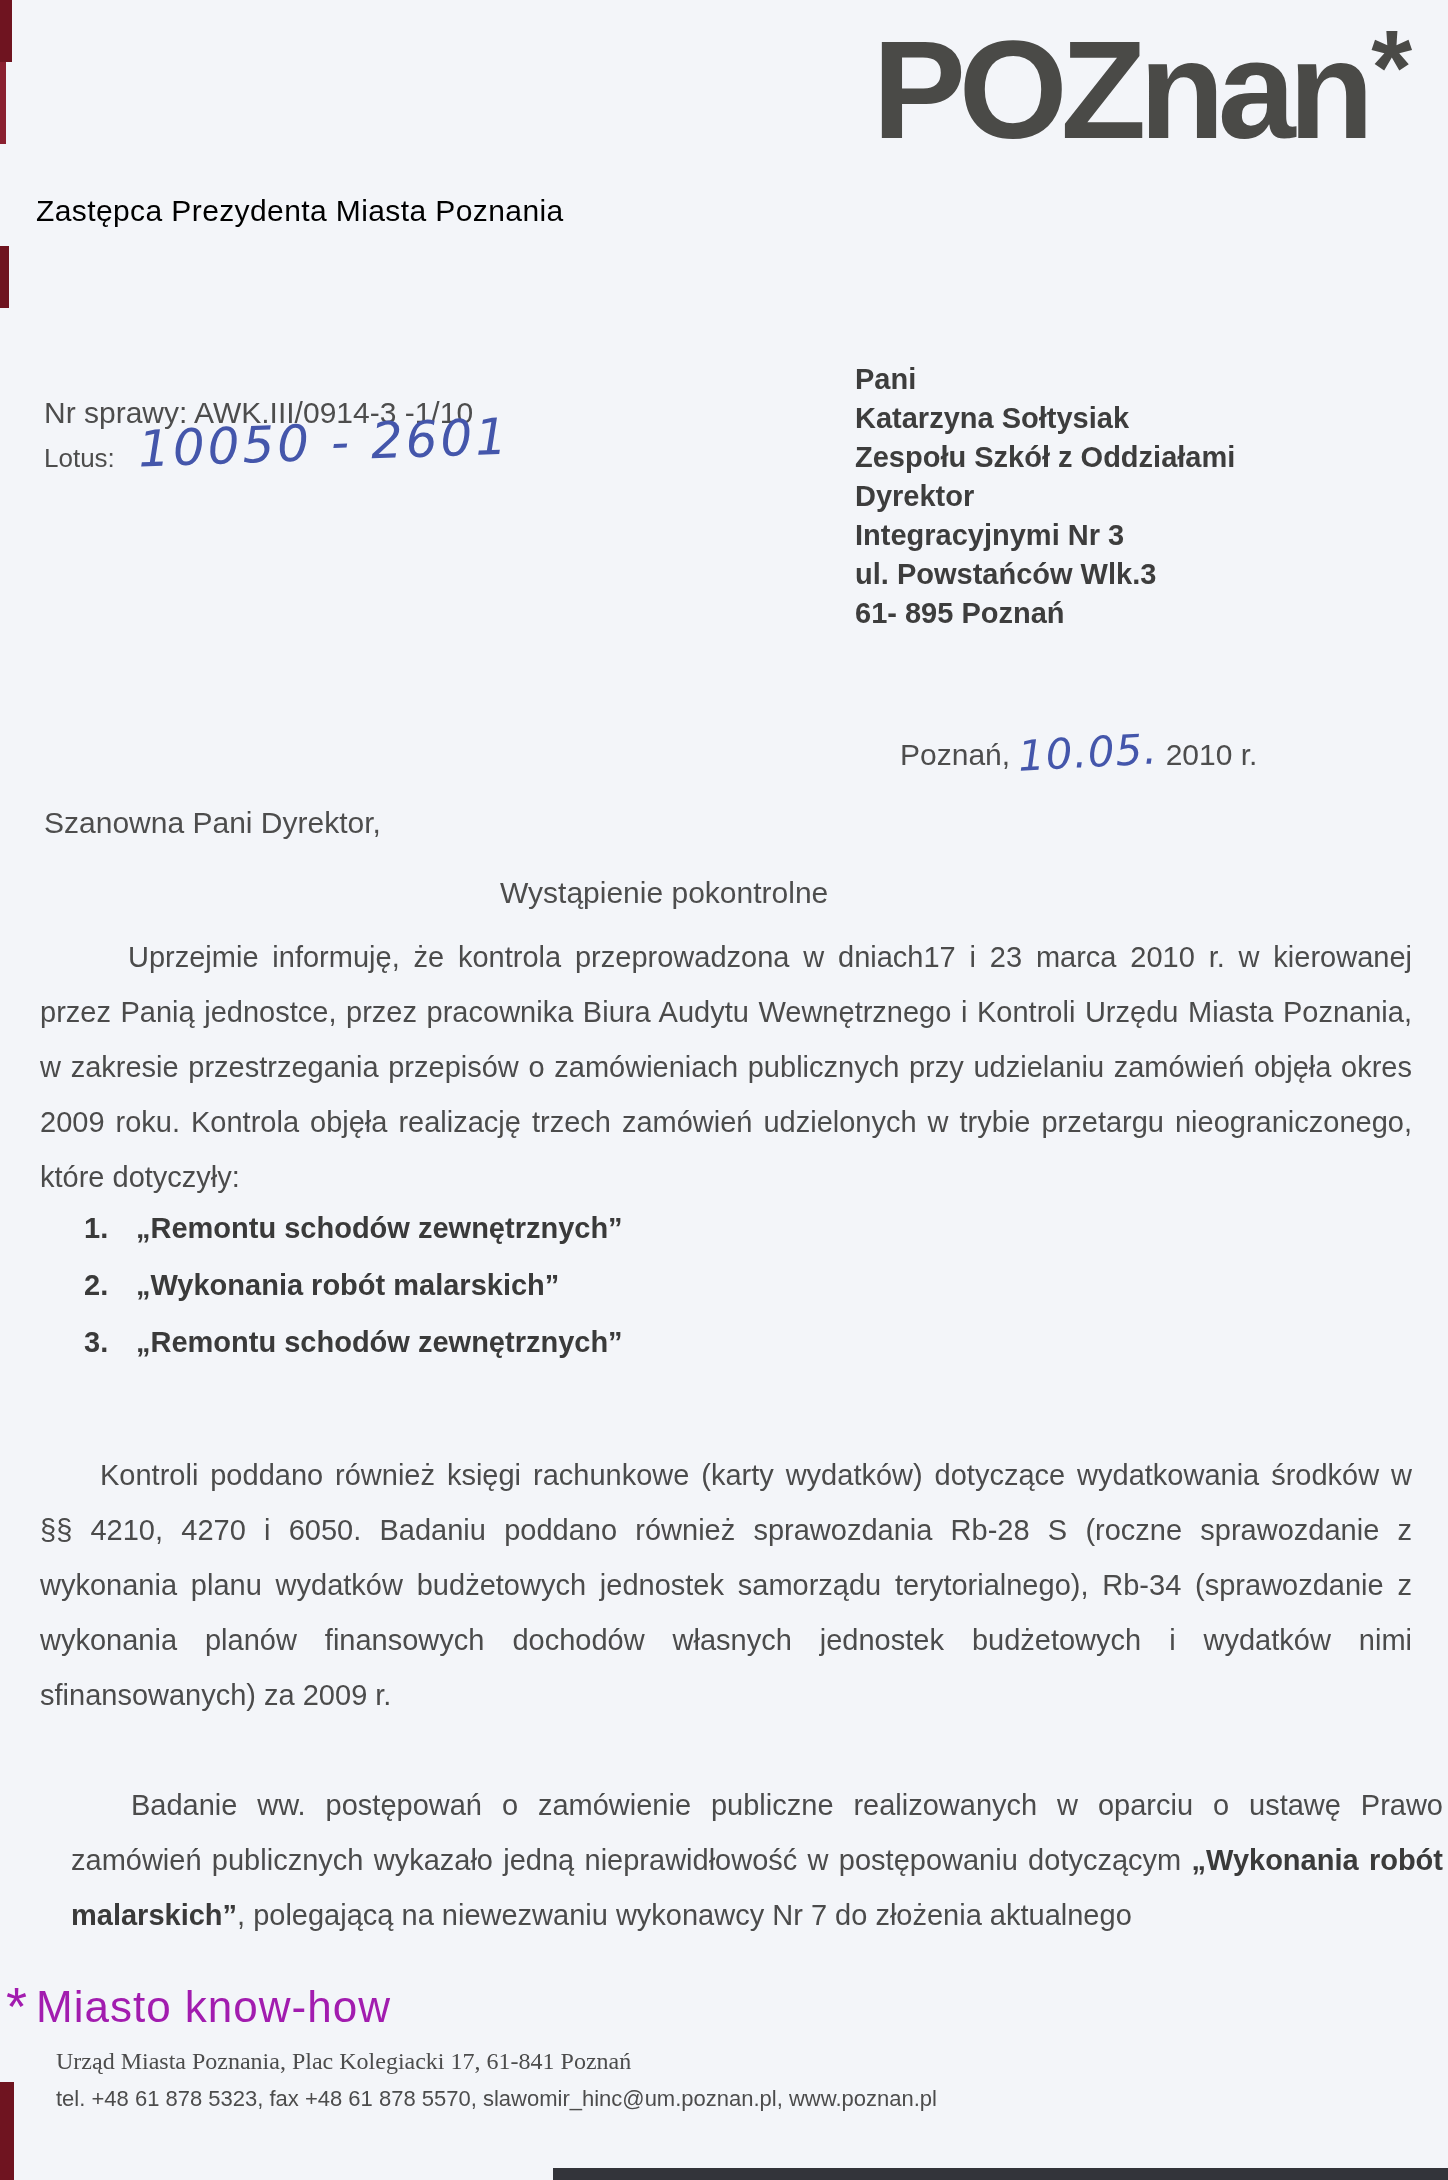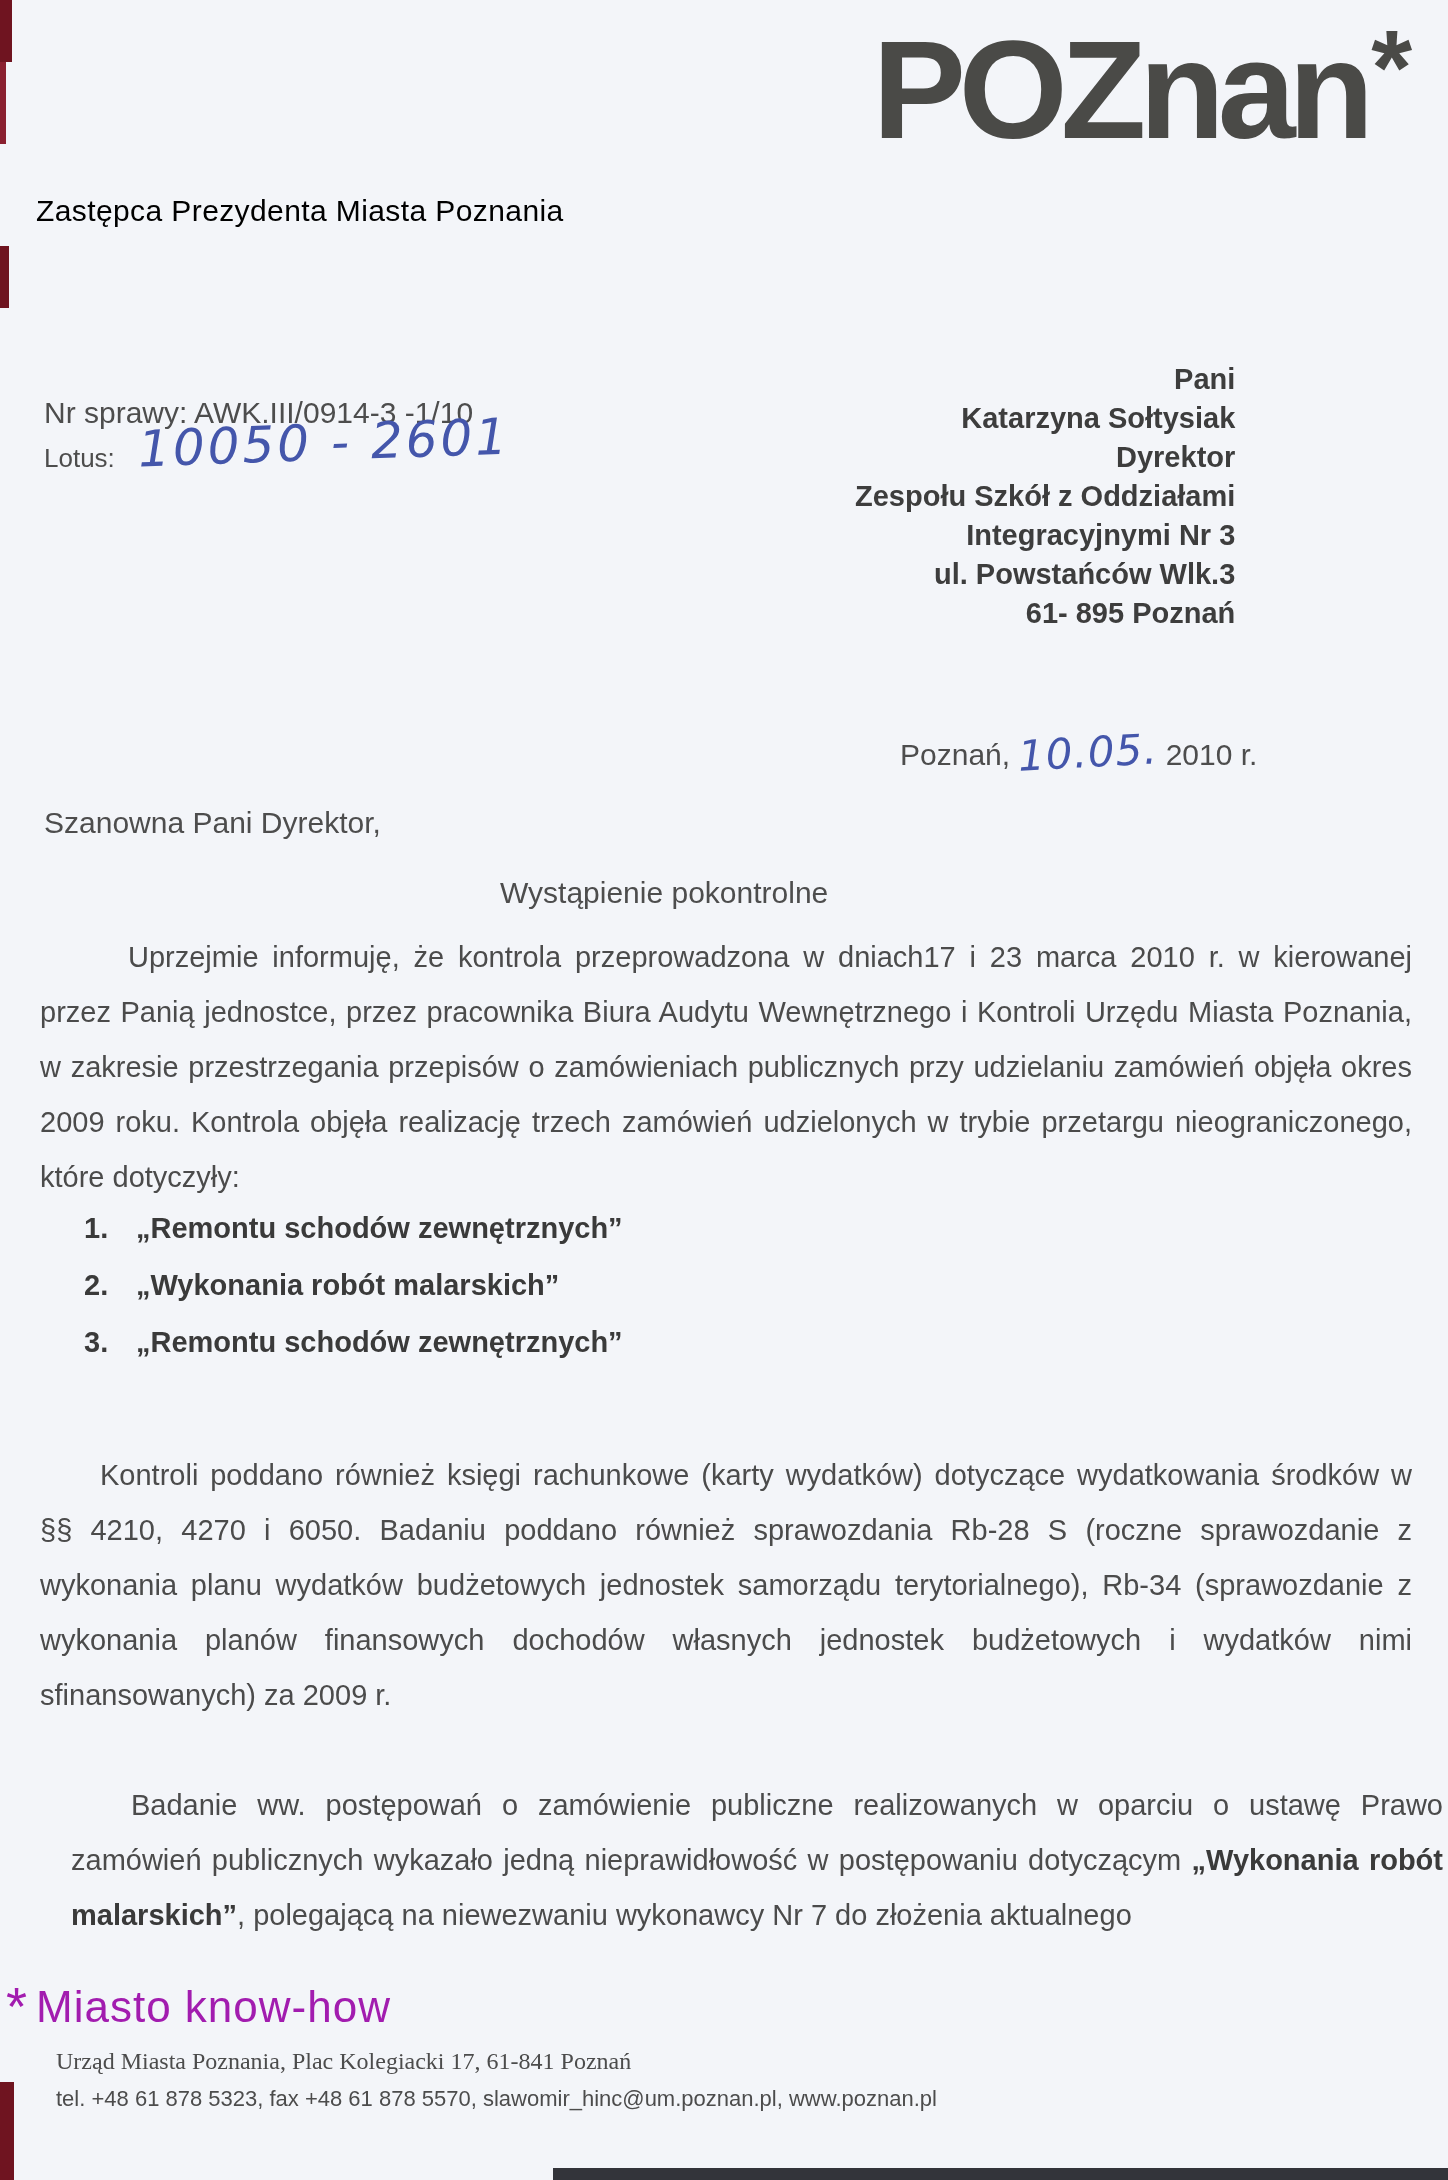--- a/index.html
+++ b/index.html
@@ -27,21 +27,21 @@
   .ref-line1 { position:absolute; left:44px; top:396px; font-size:30px; }
   .ref-line2 { position:absolute; left:44px; top:443px; font-size:26px; }
   .lotus-hand {
     position:absolute; left:138px; top:414px;
     font-family:"DejaVu Sans", sans-serif; font-style:italic;
     font-size:50px; letter-spacing:3px; color:#4456ab;
     transform:rotate(-2deg); white-space:nowrap;
   }
 
   
-  .recipient { position:absolute; left:855px; top:360px; font-size:29px; font-weight:bold; color:#3d3d3d; line-height:39px;text-align:right; }
+  .recipient { position:absolute; left:855px; top:360px; font-size:29px; font-weight:bold; color:#3d3d3d; line-height:39px; }
 
   
   .dateline { position:absolute; left:900px; top:726px; font-size:30px; white-space:nowrap; }
   .date-hand {
     display:inline-block; font-family:"DejaVu Sans", sans-serif; font-style:italic;
     font-size:42px; color:#4456ab; transform:rotate(-3deg);
     margin:0 8px; position:relative; top:2px; letter-spacing:1px;
   }
 
   .salutation { position:absolute; left:44px; top:806px; font-size:30px; }
@@ -91,22 +91,22 @@
 
 <div class="sender-title">Zastępca Prezydenta Miasta Poznania</div>
 
 <div class="ref-line1"><span>Nr sprawy:</span> <span>AWK.III/0914-3 -1/10</span></div>
 <div class="ref-line2">Lotus:</div>
 <div class="lotus-hand">10050 - 2601</div>
 
 <div class="recipient">
   <div>Pani</div>
   <div>Katarzyna Sołtysiak</div>
+  <div>Zespołu Szkół z Oddziałami</div>
   <div>Dyrektor</div>
-  <div>Zespołu Szkół z Oddziałami</div>
   <div>Integracyjnymi Nr 3</div>
   <div>ul. Powstańców Wlk.3</div>
   <div>61- 895 Poznań</div>
 </div>
 
 <div class="dateline"><span>Poznań,</span><span class="date-hand">10.05.</span><span>2010 r.</span></div>
 
 <div class="salutation">Szanowna Pani Dyrektor,</div>
 <div class="subject">Wystąpienie pokontrolne</div>
 

